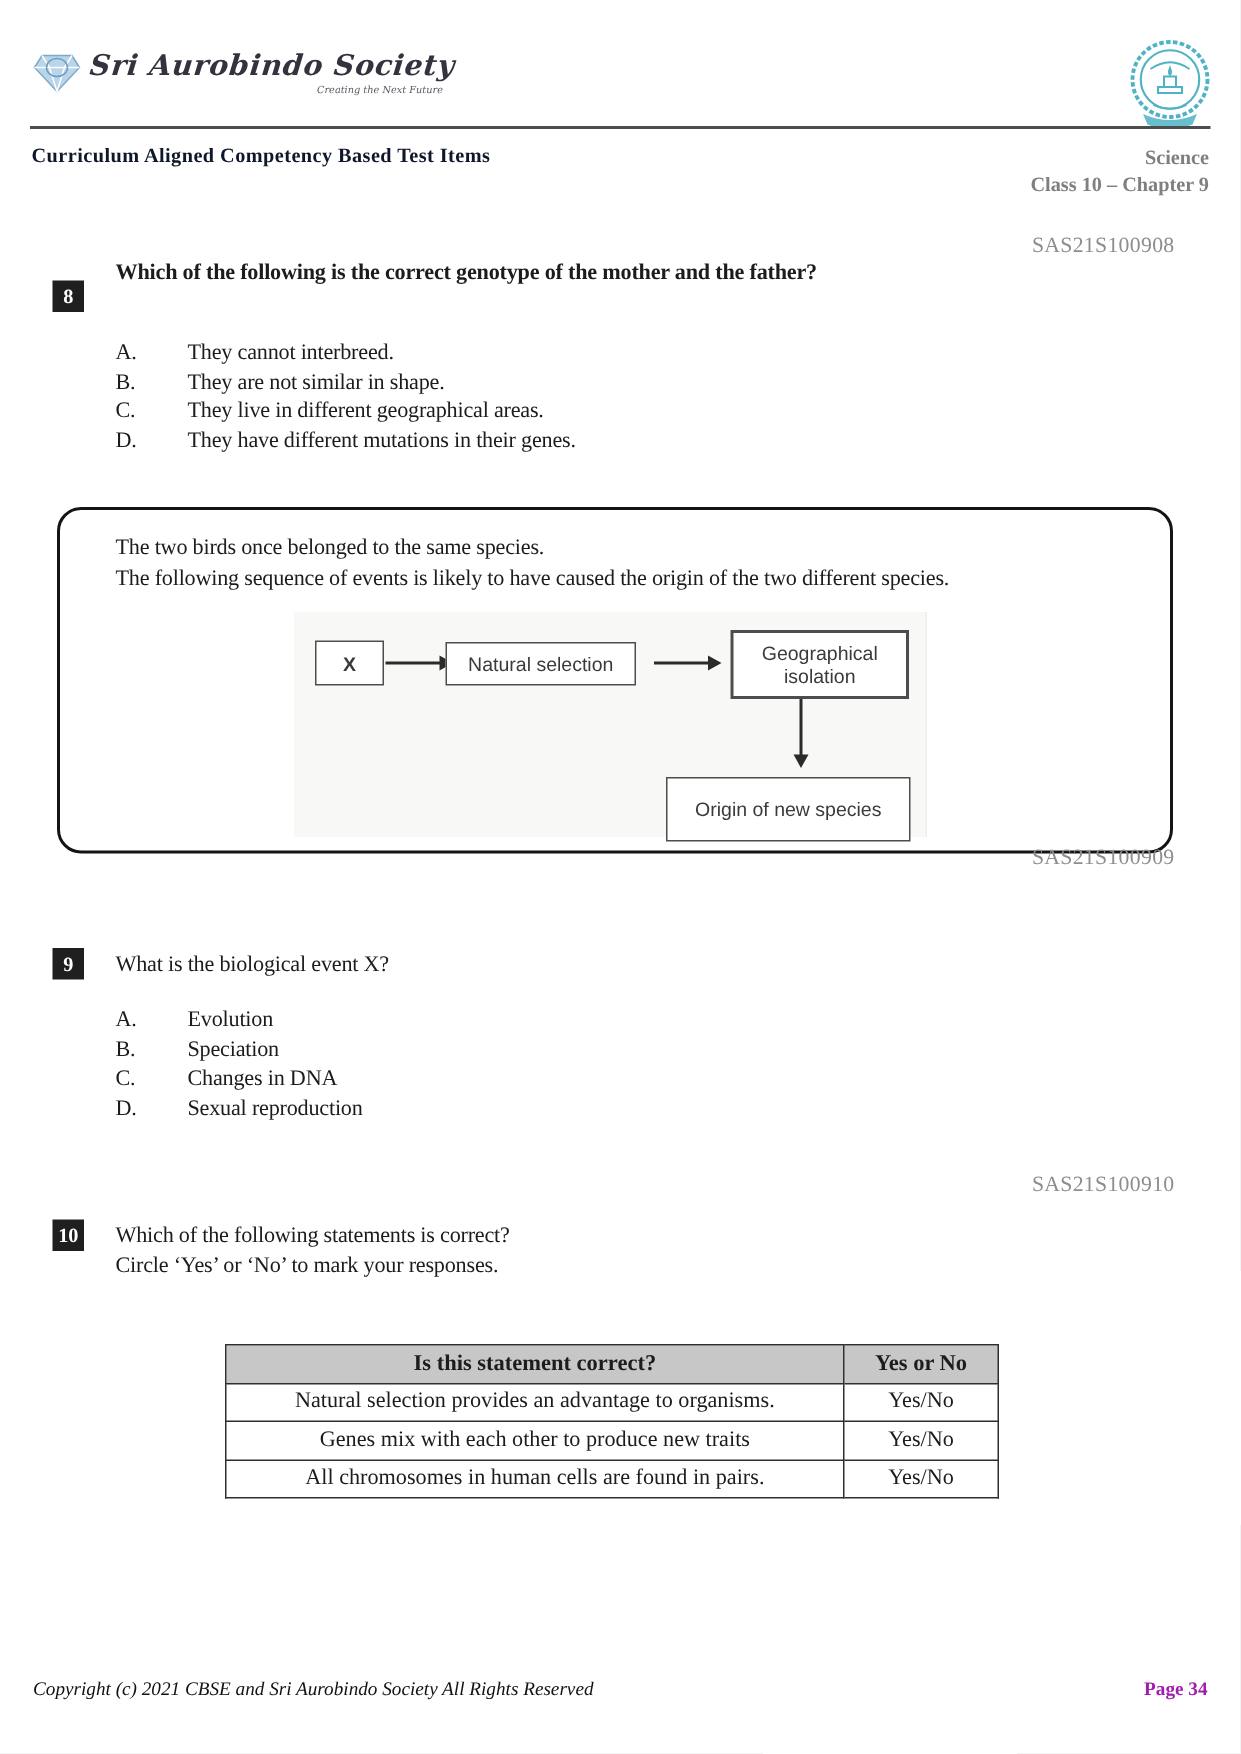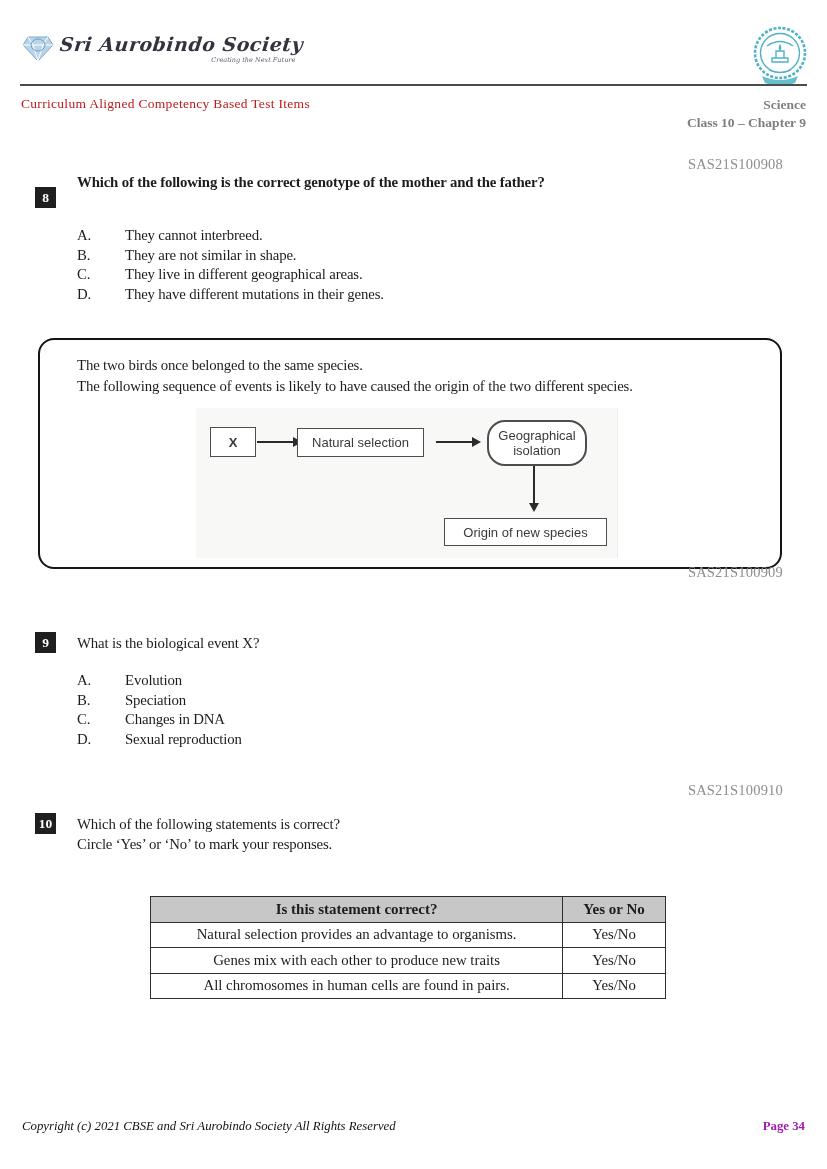--- a/index.html
+++ b/index.html
@@ -20,21 +20,21 @@
   }
   .brand-tagline {
     font-family:"DejaVu Serif", serif; font-style:italic; font-size:6.5px;
     color:#5a5a66; text-align:right; margin-top:1px; padding-right:8px;
   }
   .badge-cbse { position:absolute; left:752px; top:26px; }
 
   .header-rule { position:absolute; left:20px; top:84px; width:787px; height:2px; background:#4c4c4c; }
 
   .doc-title {
-    position:absolute; left:21px; top:96px; font-weight:normal; color:#b91c1c;
+    position:absolute; left:21px; top:96px; font-weight:bold; color:#0f172a;
     font-size:13.5px; letter-spacing:0.3px;
   }
   .hdr-right { position:absolute; right:21px; top:96px; text-align:right; color:#7f7f7f; font-weight:bold; font-size:13.5px; line-height:17.5px; }
 
   
   .qcode { position:absolute; right:44px; color:#8d8d8d; font-size:14.5px; letter-spacing:0.2px; }
   .code-1 { top:156px; } .code-2 { top:564px;margin-left:44px; } .code-3 { top:782px; }
 
   
   .qbadge {
@@ -65,22 +65,22 @@
     background:#f8f8f6; font-family:"Liberation Sans", sans-serif;
     border-right:1px solid #eee;
   }
   .fnode {
     position:absolute; border:1.5px solid #4d4d4d; background:#fff; color:#3a3a3a;
     display:flex; align-items:center; justify-content:center; text-align:center;
     font-size:13px; line-height:15px;
   }
   .fn-x { left:14px; top:19px; width:46px; height:30px; font-weight:bold; }
   .fn-ns { left:101px; top:20px; width:127px; height:29px; }
-  .fn-gi { left:291px; top:12px; width:100px; height:46px; border-width:2px;border-radius:18px; }
-  .fn-or { left:248px; top:110px; width:163px; height:28px; }
+  .fn-gi { left:291px; top:12px; width:119px; height:46px; border-width:2px; }
+  .fn-or { left:248px; top:110px; width:163px; height:43px; }
 
   .h-arrow { position:absolute; height:1.6px; background:#2b2b2b; }
   .h-arrow::after {
     content:""; position:absolute; right:-2px; top:-4.2px;
     border-left:9px solid #2b2b2b; border-top:5px solid transparent; border-bottom:5px solid transparent;
   }
   .ha-1 { left:61px; top:33px; width:43px; }
   .ha-2 { left:240px; top:33px; width:43px; }
   .v-arrow { position:absolute; width:1.6px; background:#2b2b2b; }
   .v-arrow::after {

